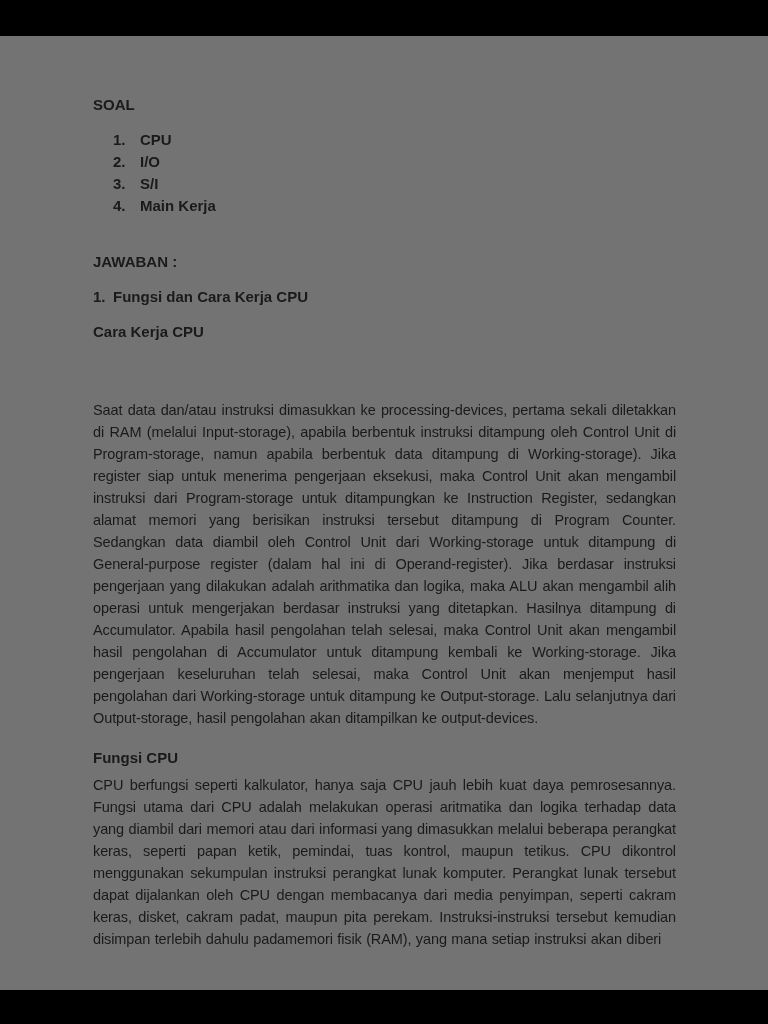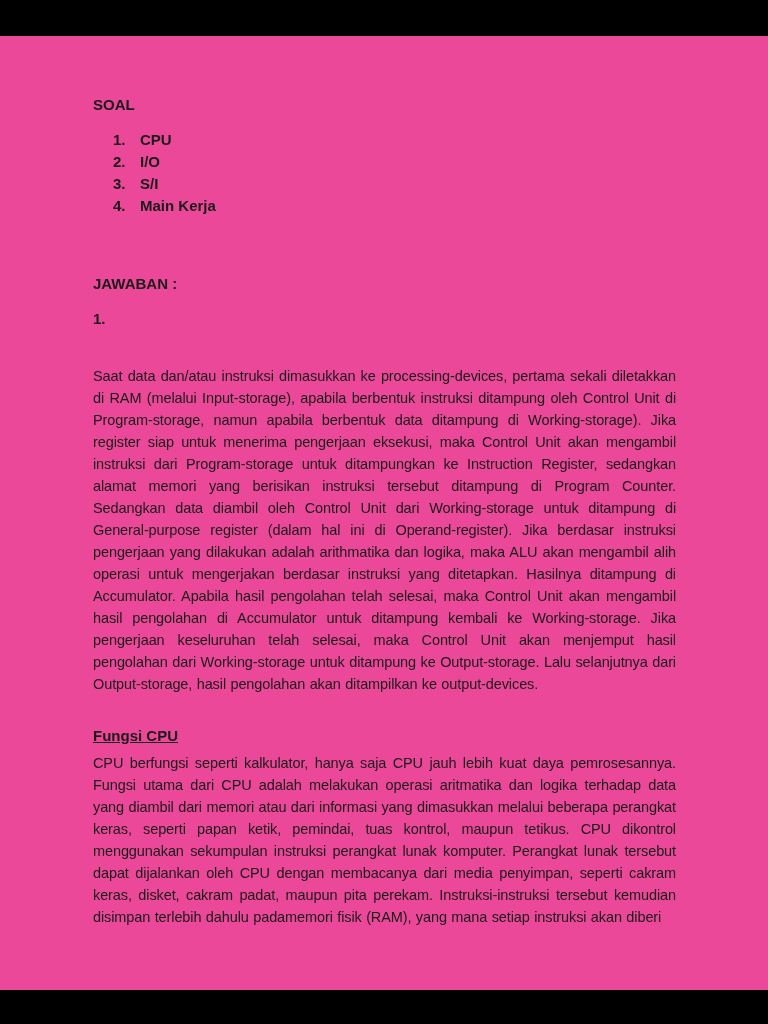--- a/index.html
+++ b/index.html
@@ -4,21 +4,21 @@
 <style>
   html, body {
     margin: 0;
     padding: 0;
     background: #000;
   }
   .stage {
     position: relative;
     width: 768px;
     height: 1024px;
-    background: #ec4899;
+    background: #737373;
     overflow: hidden;
     font-family: "Liberation Sans", sans-serif;
     color: #1a1a1a;
   }
   .letterbox {
     position: absolute;
     left: 0;
     width: 768px;
     background: #000000;
     z-index: 5;
@@ -46,29 +46,29 @@
     letter-spacing: -0.1px;
     word-spacing: 0.5px;
   }
 
   .soal-heading      { margin-top: 94px; }
   .soal-subheading   { margin-top: 13px; }
   .soal-list         { margin-top: 13px; padding-left: 20px; }
   .soal-list .row    { display: flex; font-weight: bold; font-size: 15px; line-height: 22px; }
   .soal-list .num    { width: 27px; flex: 0 0 27px; }
 
-  .jawaban-heading   { margin-top: 56px; }
+  .jawaban-heading   { margin-top: 34px; }
 
   .jawaban-item      { margin-top: 13px; display: flex; }
   .jawaban-item .num { width: 20px; flex: 0 0 20px; }
 
   .cara-kerja-heading { margin-top: 13px; }
-  .cara-kerja-para    { margin-top: 35px; }
+  .cara-kerja-para    { margin-top: 56px; }
 
-  .fungsi-heading     { margin-top: 30px; text-decoration: underline; }
+  .fungsi-heading     { margin-top: 18px; }
   .fungsi-para        { margin-top: 5px; }
 </style>
 </head>
 <body>
 
 <div class="stage">
 
   <div class="letterbox top"></div>
 
   <div class="page-body">
@@ -92,22 +92,24 @@
       <div class="row">
         <span class="num">4.</span>
         <span class="label">Main Kerja</span>
       </div>
     </div>
 
     <div class="h jawaban-heading">JAWABAN :</div>
 
     <div class="h jawaban-item">
       <span class="num">1.</span>
+      <span class="title">Fungsi dan Cara Kerja CPU</span>
     </div>
 
+    <div class="h cara-kerja-heading">Cara Kerja CPU</div>
 
     <div class="para cara-kerja-para">Saat data dan/atau instruksi dimasukkan ke processing-devices, pertama sekali diletakkan di RAM (melalui Input-storage), apabila berbentuk instruksi ditampung oleh Control Unit di Program-storage, namun apabila berbentuk data ditampung di Working-storage). Jika register siap untuk menerima pengerjaan eksekusi, maka Control Unit akan mengambil instruksi dari Program-storage untuk ditampungkan ke Instruction Register, sedangkan alamat memori yang berisikan instruksi tersebut ditampung di Program Counter. Sedangkan data diambil oleh Control Unit dari Working-storage untuk ditampung di General-purpose register (dalam hal ini di Operand-register). Jika berdasar instruksi pengerjaan yang dilakukan adalah arithmatika dan logika, maka ALU akan mengambil alih operasi untuk mengerjakan berdasar instruksi yang ditetapkan. Hasilnya ditampung di Accumulator. Apabila hasil pengolahan telah selesai, maka Control Unit akan mengambil hasil pengolahan di Accumulator untuk ditampung kembali ke Working-storage. Jika pengerjaan keseluruhan telah selesai, maka Control Unit akan menjemput hasil pengolahan dari Working-storage untuk ditampung ke Output-storage. Lalu selanjutnya dari Output-storage, hasil pengolahan akan ditampilkan ke output-devices.</div>
 
     <div class="h fungsi-heading">Fungsi CPU</div>
 
     <div class="para fungsi-para">CPU berfungsi seperti kalkulator, hanya saja CPU jauh lebih kuat daya pemrosesannya. Fungsi utama dari CPU adalah melakukan operasi aritmatika dan logika terhadap data yang diambil dari memori atau dari informasi yang dimasukkan melalui beberapa perangkat keras, seperti papan ketik, pemindai, tuas kontrol, maupun tetikus. CPU dikontrol menggunakan sekumpulan instruksi perangkat lunak komputer. Perangkat lunak tersebut dapat dijalankan oleh CPU dengan membacanya dari media penyimpan, seperti cakram keras, disket, cakram padat, maupun pita perekam. Instruksi-instruksi tersebut kemudian disimpan terlebih dahulu padamemori fisik (RAM), yang mana setiap instruksi akan diberi</div>
 
   </div>
 
   <div class="letterbox bottom"></div>

